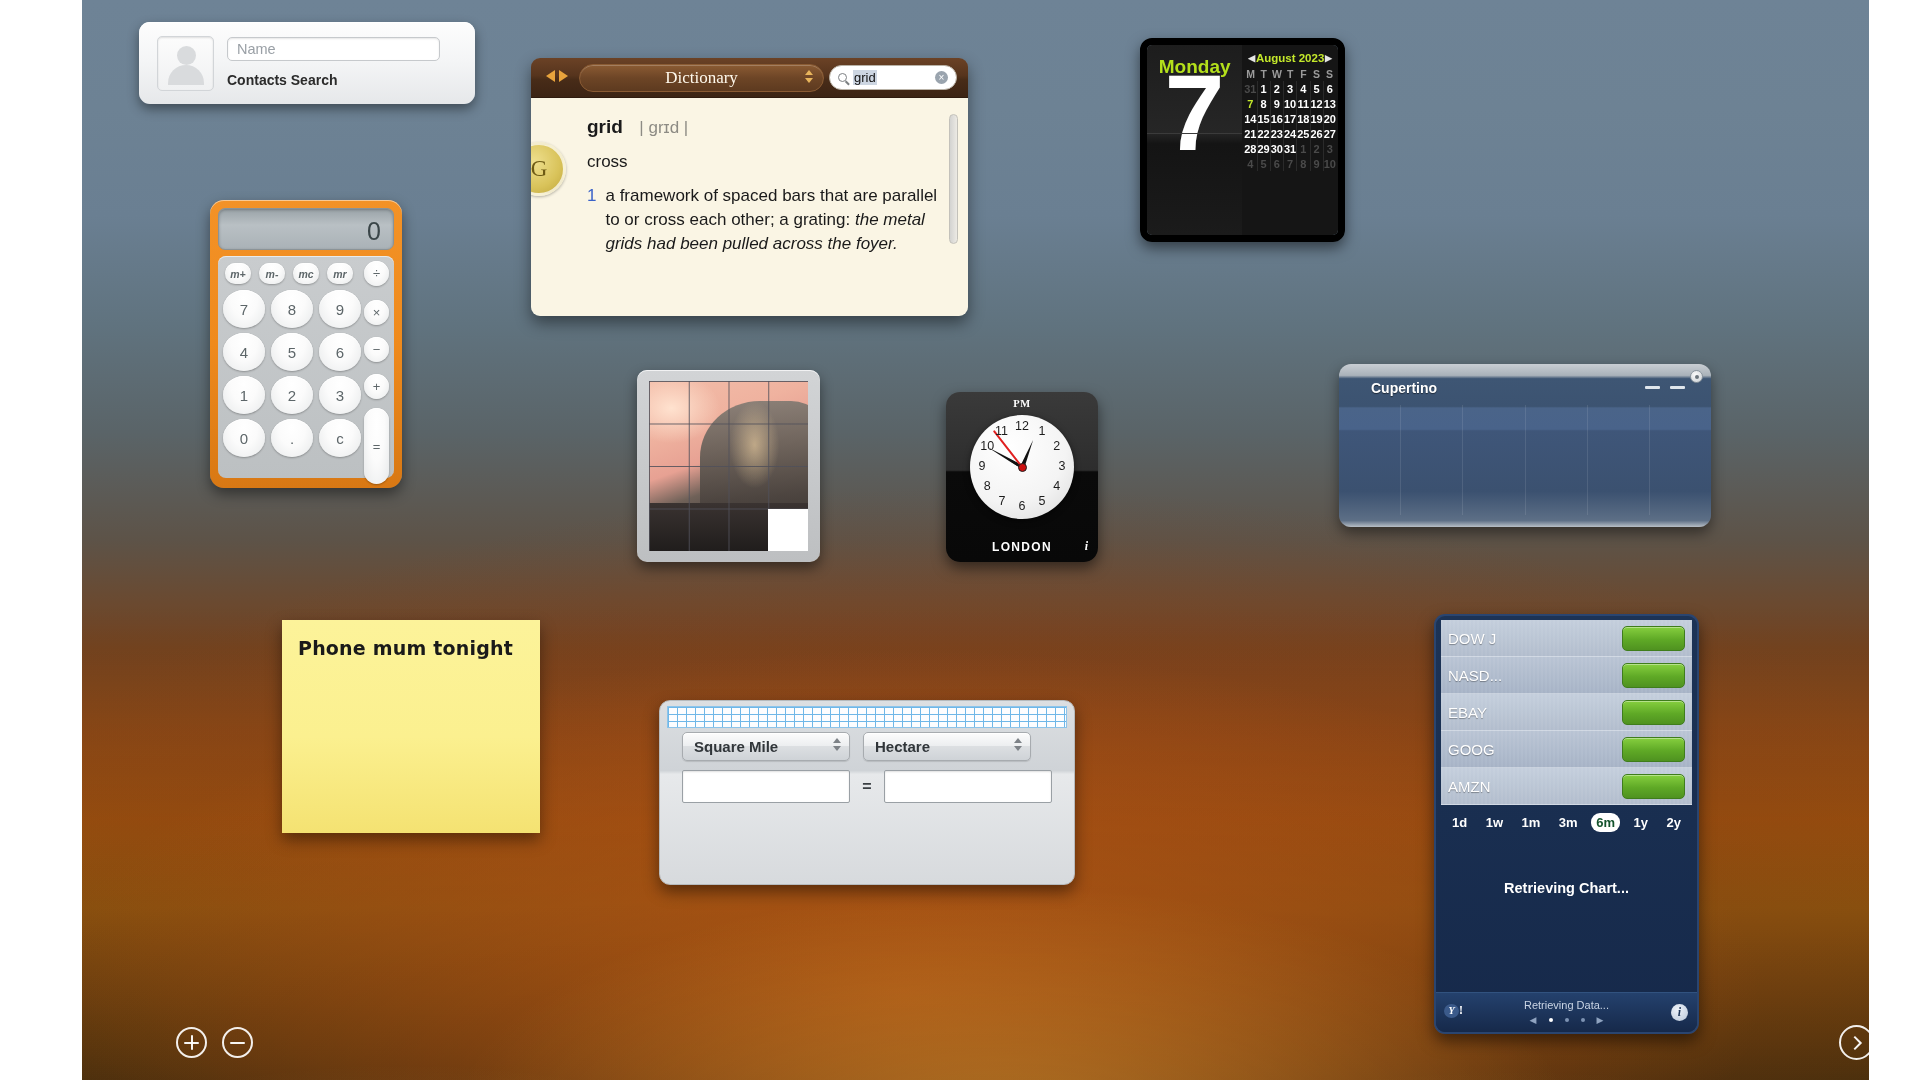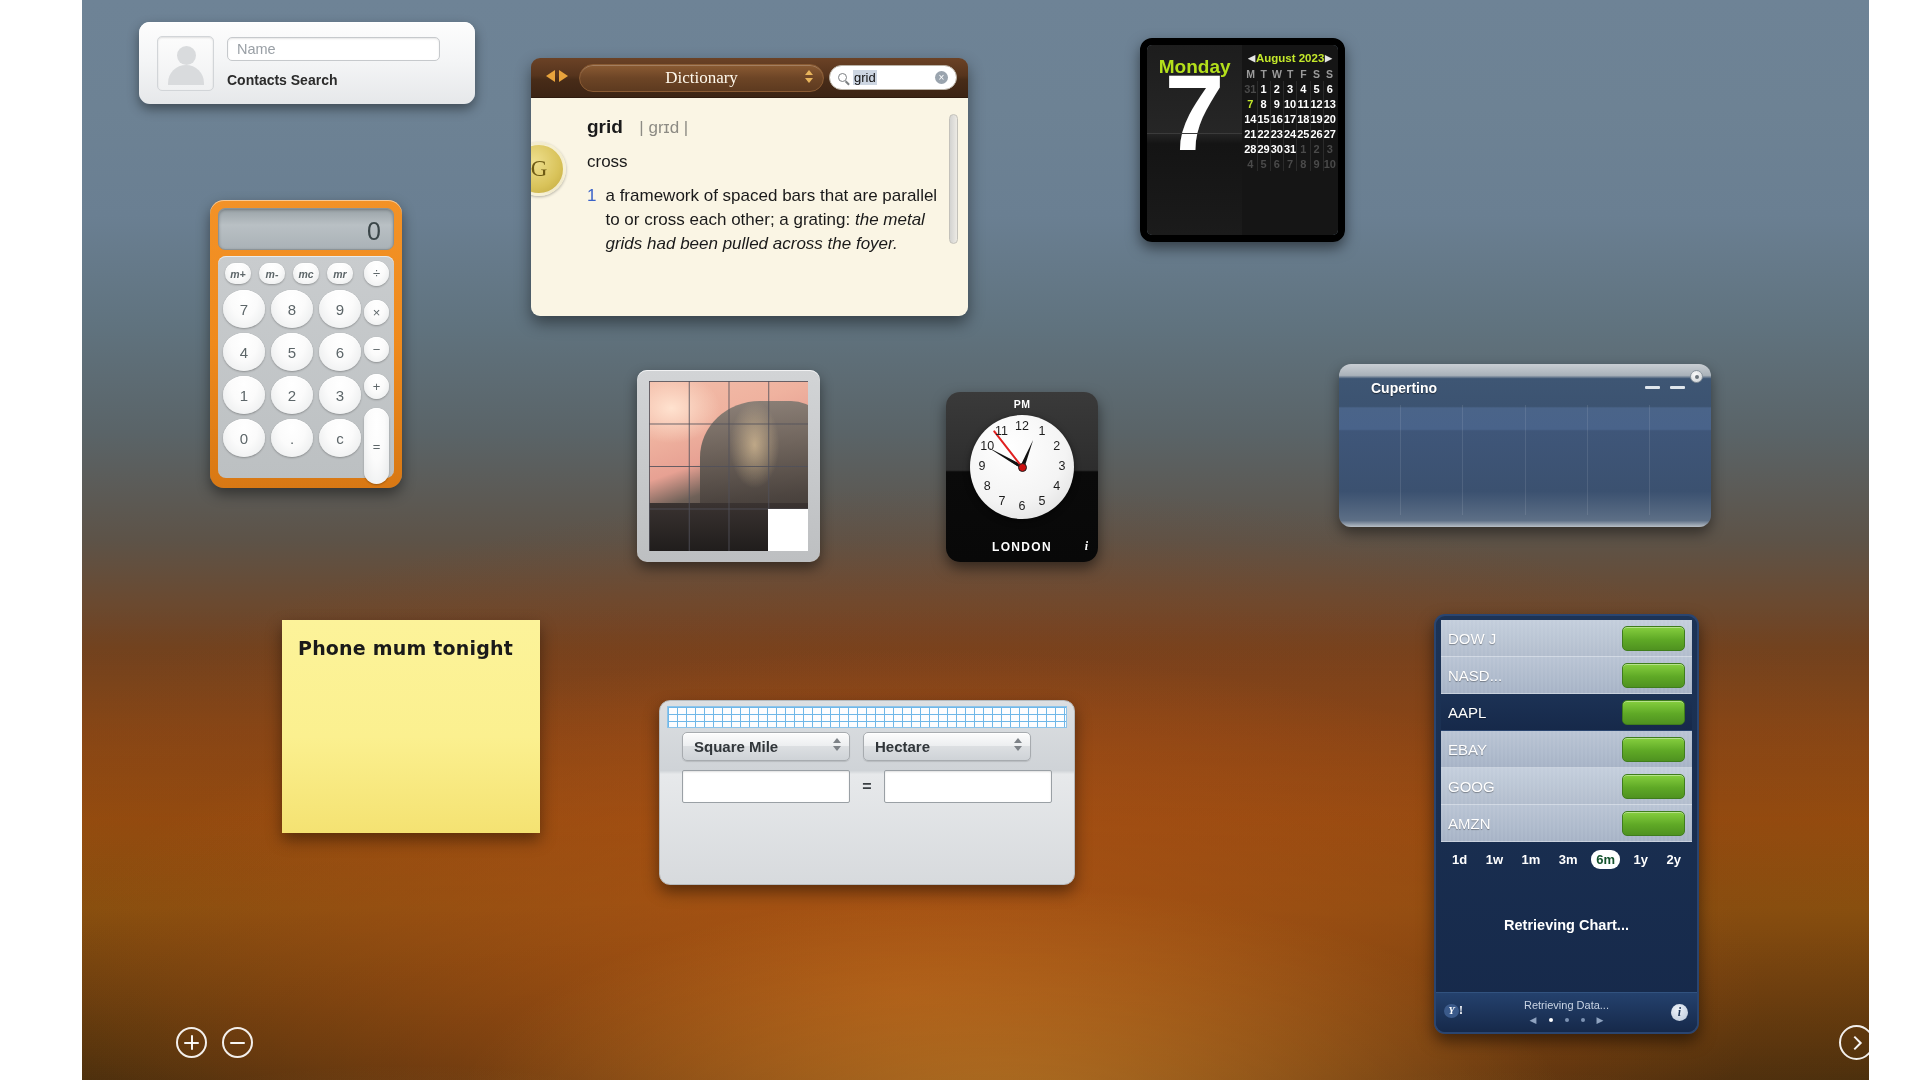--- a/index.html
+++ b/index.html
@@ -238,21 +238,21 @@
     position:absolute; right:0; bottom:0; width:39.75px; height:42.5px; background:#fff;
   }
 
   
   #clock{
     left:864px; top:392px; width:152px; height:170px;
     border-radius:14px; overflow:hidden;
     background:linear-gradient(to bottom,#3a3a3a 0%,#2d2d2d 46%,#0a0a0a 47%,#080808 100%);
     box-shadow:0 6px 14px rgba(0,0,0,.5);
   }
-  #clock .pm{ text-align:center;color:#fff;font-size:10.5px;font-weight:bold;margin-top:6px;letter-spacing:.5px;}
+  #clock .pm{ text-align:center;color:#fff;font-size:10.5px;font-weight:bold;margin-top:6px;letter-spacing:.5px;font-family:Liberation Serif, serif;}
   #clock .city{ position:absolute;left:0;right:0;bottom:8px;text-align:center;color:#fff;
                 font-size:12px;font-weight:bold;letter-spacing:1.3px;}
   #clock .inf{ position:absolute; right:10px; bottom:8px; color:#fff; font-size:12px;
                font-style:italic; font-weight:bold; font-family:"Liberation Serif",serif;}
   #clock .face{
     position:absolute; left:24px; top:23px; width:104px; height:104px; border-radius:50%;
     background:radial-gradient(circle at 38% 30%, #ffffff 0%, #f4f4f4 58%, #d8d8d8 100%);
     box-shadow:0 2px 6px rgba(0,0,0,.55);
   }
   #clock .face .n{ position:absolute; font-size:12.5px; color:#1d1d1d; font-family:"Liberation Sans",sans-serif;}
@@ -633,24 +633,20 @@
   <div class="widget" id="stocks">
     <div class="list" id="stock-list">
         <div class="srow">
           <span>DOW J</span>
           <span class="bar"></span>
         </div>
         <div class="srow">
           <span>NASD...</span>
           <span class="bar"></span>
         </div>
-        <div class="srow sel">
-          <span>AAPL</span>
-          <span class="bar"></span>
-        </div>
         <div class="srow">
           <span>EBAY</span>
           <span class="bar"></span>
         </div>
         <div class="srow">
           <span>GOOG</span>
           <span class="bar"></span>
         </div>
         <div class="srow">
           <span>AMZN</span>

